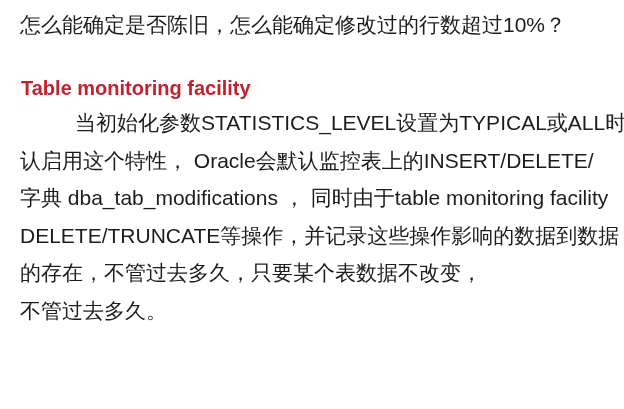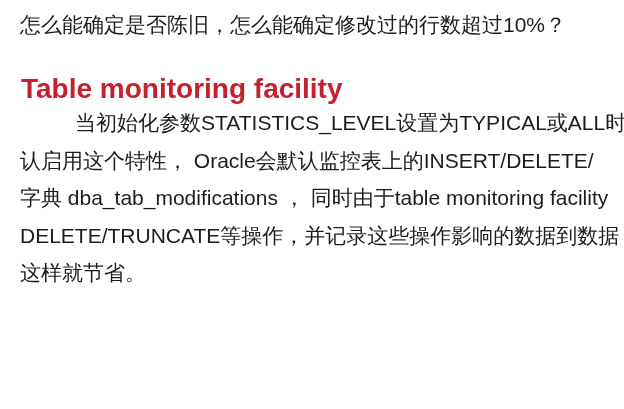--- a/index.html
+++ b/index.html
@@ -21,21 +21,21 @@
   .question {
     margin: 0;
     font-size: 21px;
     line-height: 30px;
     font-weight: normal;
     white-space: nowrap;
     color: #1c1c1c;
   }
   .heading {
     margin: 36px 0 0 1px;
-    font-size: 28px;
+    font-size: 20px;
     line-height: 25px;
     font-weight: bold;
     color: #c4212e; 
     white-space: nowrap;
   }
   .paragraph {
     margin-top: 3px;
     font-size: 21px;
     line-height: 37.5px;
     color: #1c1c1c;
@@ -54,16 +54,17 @@
 
   <p class="question">怎么能确定是否陈旧，怎么能确定修改过的行数超过10%？</p>
 
   <h2 class="heading">Table monitoring facility</h2>
 
   <div class="paragraph">
     <div class="pline indent">当初始化参数STATISTICS_LEVEL设置为TYPICAL或ALL时默</div>
     <div class="pline">认启用这个特性， Oracle会默认监控表上的INSERT/DELETE/</div>
     <div class="pline">字典 dba_tab_modifications ， 同时由于table monitoring facility</div>
     <div class="pline">DELETE/TRUNCATE等操作，并记录这些操作影响的数据到数据</div>
-    <div class="pline">这样就节省。</div>
+    <div class="pline">的存在，不管过去多久，只要某个表数据不改变，</div>
+    <div class="pline">不管过去多久。</div>
   </div>
 
 </div>
 
 </body></html>

